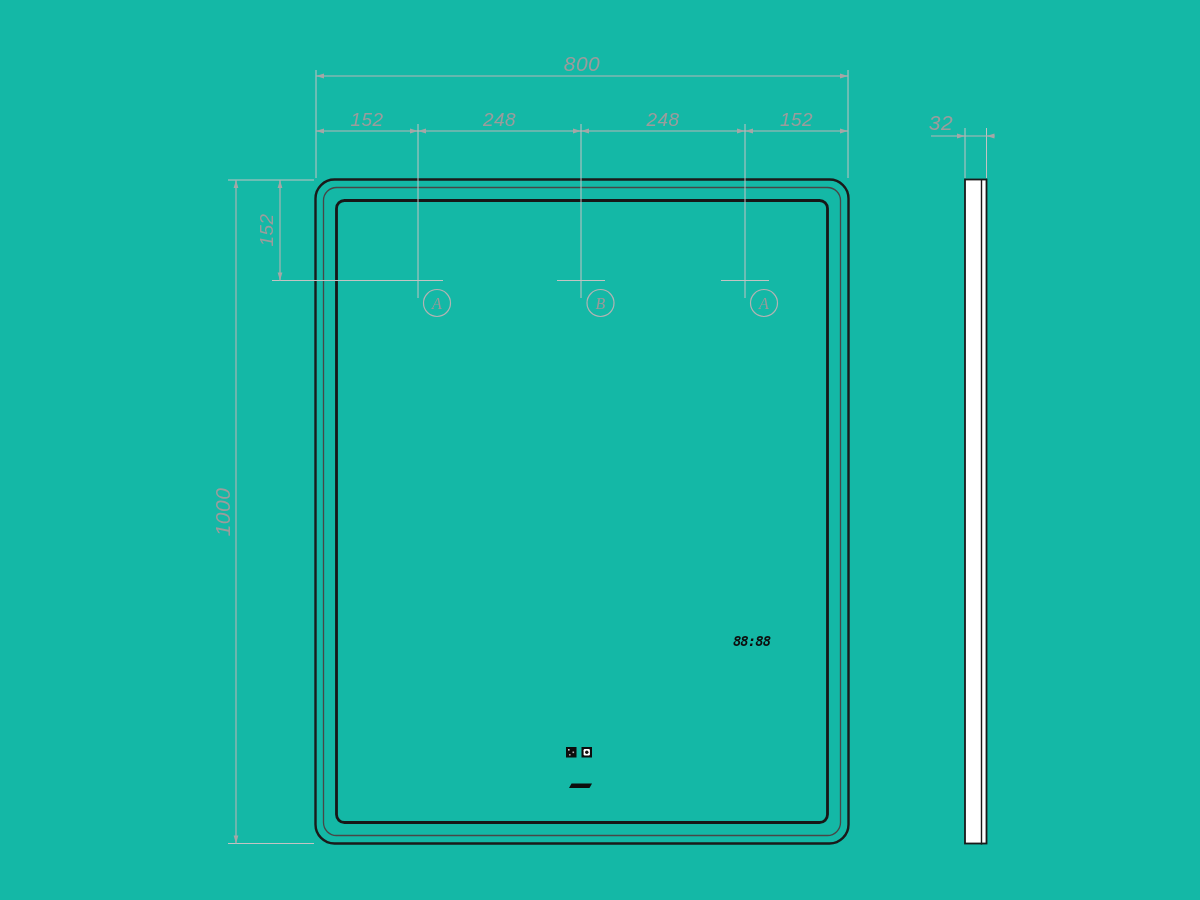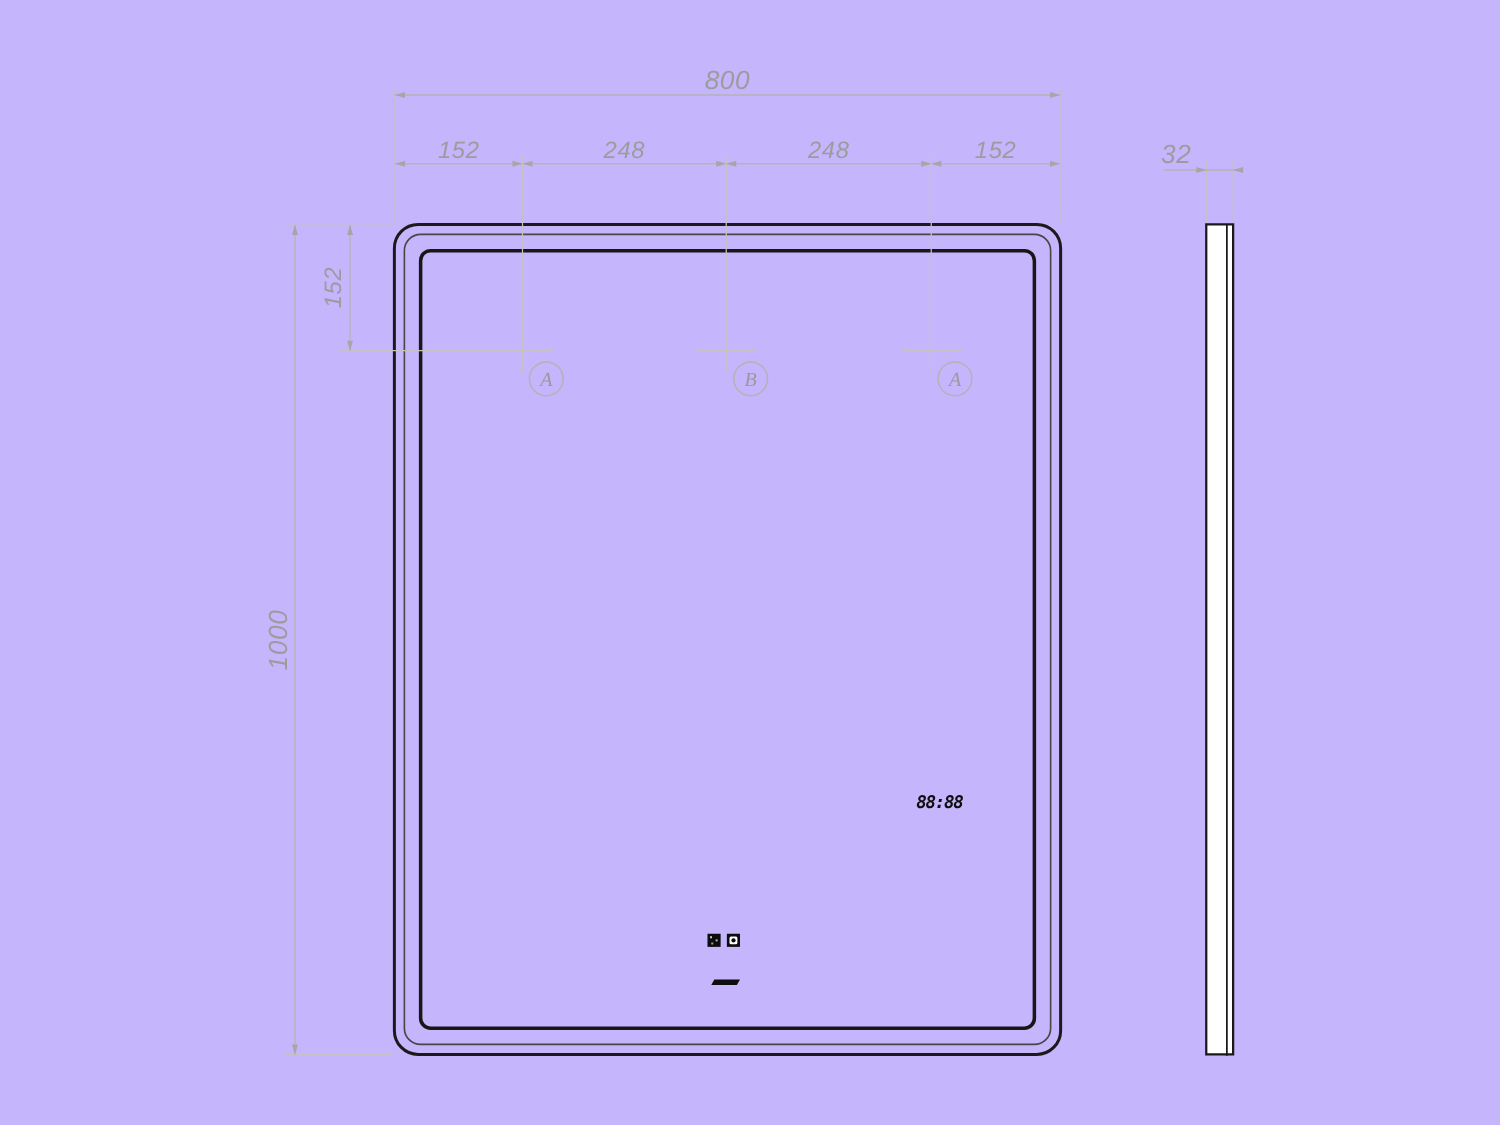--- a/index.html
+++ b/index.html
@@ -1,16 +1,16 @@
 <!DOCTYPE html>
 <html><head>
 <meta charset="utf-8">
 <style>
   html,body{margin:0;padding:0;background:#ffffff;}
-  .canvas{position:relative;width:1200px;height:900px;background:#c4b5fd;overflow:hidden;
+  .canvas{position:relative;width:1200px;height:900px;background:#14b8a6;overflow:hidden;
           font-family:"Liberation Sans",sans-serif;}
   svg{display:block;}
   
   .frame-outer{fill:none;stroke:#1a1a1a;stroke-width:2.4;}
   .frame-middle{fill:none;stroke:#474747;stroke-width:1.3;}
   .frame-inner{fill:none;stroke:#171717;stroke-width:2.8;}
   .side-body{fill:#ffffff;stroke:#1a1a1a;stroke-width:1.8;}
   .side-glass{stroke:#1a1a1a;stroke-width:1.4;}
   .dim{stroke:#b5b5b5;stroke-width:1.1;fill:none;}
   .ext{stroke:#c3c3c3;stroke-width:1;fill:none;}

